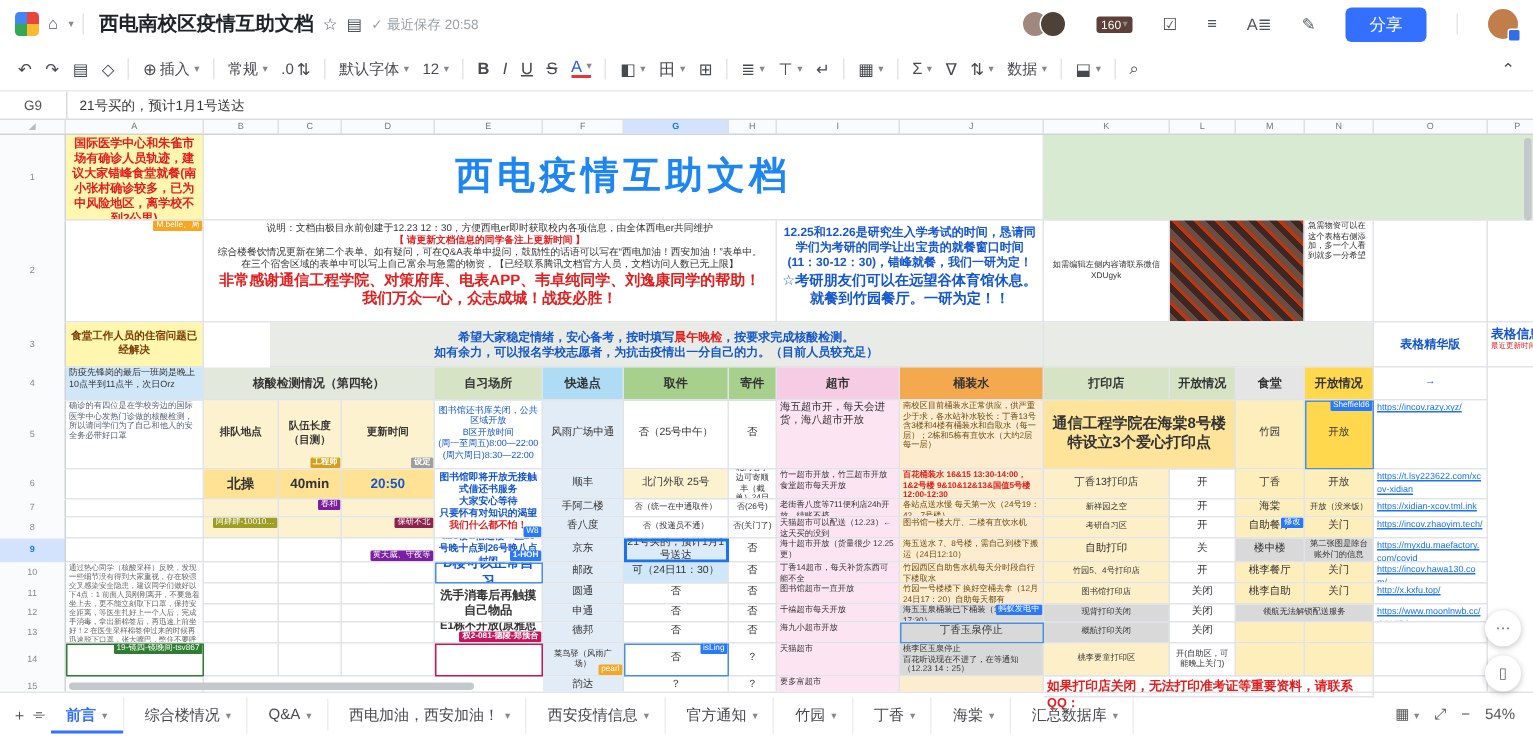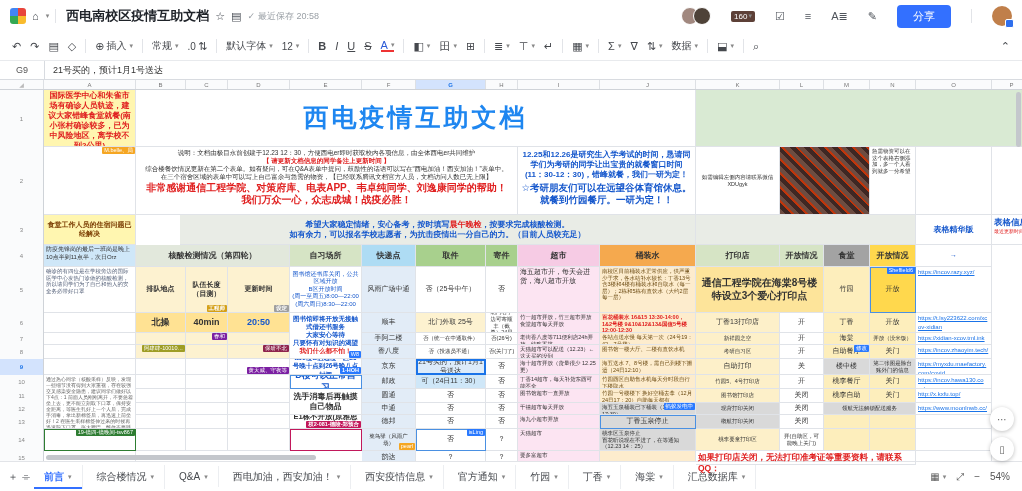--- a/index.html
+++ b/index.html
@@ -37,21 +37,21 @@
   .grid{position:relative;display:grid;grid-template-columns:44px 92px 50px 42px 62px 72px 54px 70px 32px 82px 96px 84px 44px 46px 46px 76px 40px;grid-template-rows:57px 68px 30px 22px 46px 20px 12px 14px 16px 14px 14px 12px 14px 22px 14px;background:#fff;}
   .cell{position:relative;overflow:hidden;border-right:1px solid #e0e3e8;border-bottom:1px solid #e0e3e8;font-size:7px;line-height:1.25;padding:1px 2px;color:#333;}
   .gut{background:#fafbfc;border-right:1px solid #cfd3d8;display:flex;align-items:center;justify-content:center;font-size:6px;color:#888;cursor:pointer;}
   .gut.hl{background:#d3e3fd;color:#1a73e8;font-weight:bold;}
   .cc{display:flex;align-items:center;justify-content:center;text-align:center;}
   .pre{white-space:pre-line;}
   .t-blue{color:#1557cc;} .t-red{color:#e02020;} .t-b{font-weight:bold;} .t-tiny{font-size:5.5px;line-height:1.2;}
   .bg-y{background:#fff6b0;} .bg-py{background:#fdf2d0;} .bg-gold{background:#ffe293;}
   .bg-band{background:#e9ece6;} .bg-grn{background:#d9ead3;} .bg-hdrg{background:#e2e8dc;}
   .bg-stdy{background:#d6e4c5;} .bg-cyan{background:#aedcf4;} .bg-pick{background:#a8d08d;}
-  .bg-mkt{background:#f6cbe4;} .bg-wat{background:#f5a94e;} .bg-can{background:#a3a3a3;} .bg-cst{background:#ffd84d;}
+  .bg-mkt{background:#f6cbe4;} .bg-wat{background:#f5a94e;} .bg-can{background:#e5e5e5;} .bg-cst{background:#ffd84d;}
   .bg-f{background:#e2ecf7;} .bg-i{background:#fce4f2;} .bg-j{background:#fdeccd;} .bg-k{background:#fdf0c9;}
   .bg-k5{background:#fde49a;} .bg-n{background:#fdeebc;} .bg-gray{background:#d9d9d9;} .bg-lb{background:#cfe7f8;}
   .sel{outline:2px solid #1a73e8;outline-offset:-2px;background:#dcebfa !important;}
   .obox{outline:1.5px solid #4a90e2;outline-offset:-1px;}
   .rbox{outline:1.5px solid #c2185b;outline-offset:-1px;}
   .gbox{outline:1.5px solid #2e7d32;outline-offset:-1px;}
   .tag{position:absolute;top:0;right:0;font-size:5.5px;line-height:7px;color:#fff;padding:0 2px;border-radius:1px;z-index:4;white-space:nowrap;max-width:100%;overflow:hidden;}
   .tag.b{background:#2979ff;} .tag.o{background:#f5a623;} .tag.p{background:#7b1fa2;} .tag.ol{background:#9e9d24;}
   .tag.m{background:#8e244d;} .tag.g{background:#2e7d32;} .tag.r{background:#c2185b;} .tag.gy{background:#9e9e9e;} .tag.gd{background:#d4a017;}
   .tag.bot{top:auto;bottom:0;}

